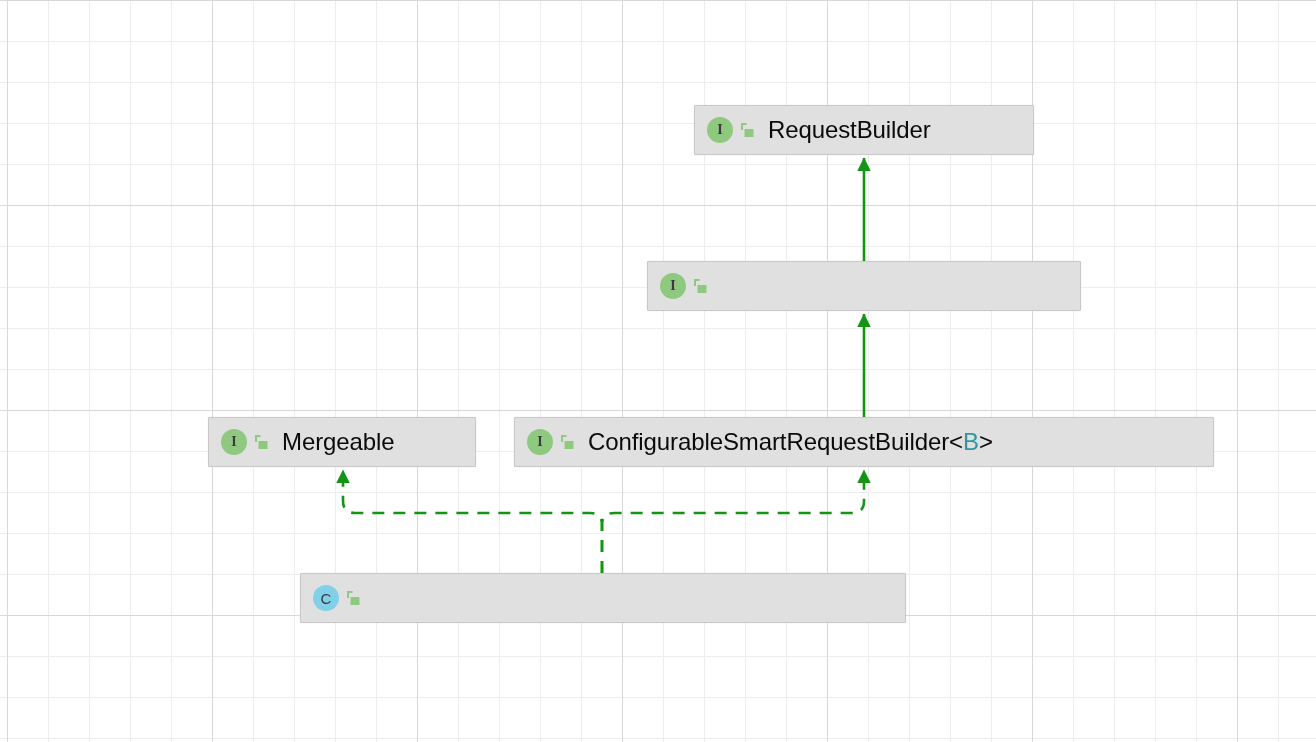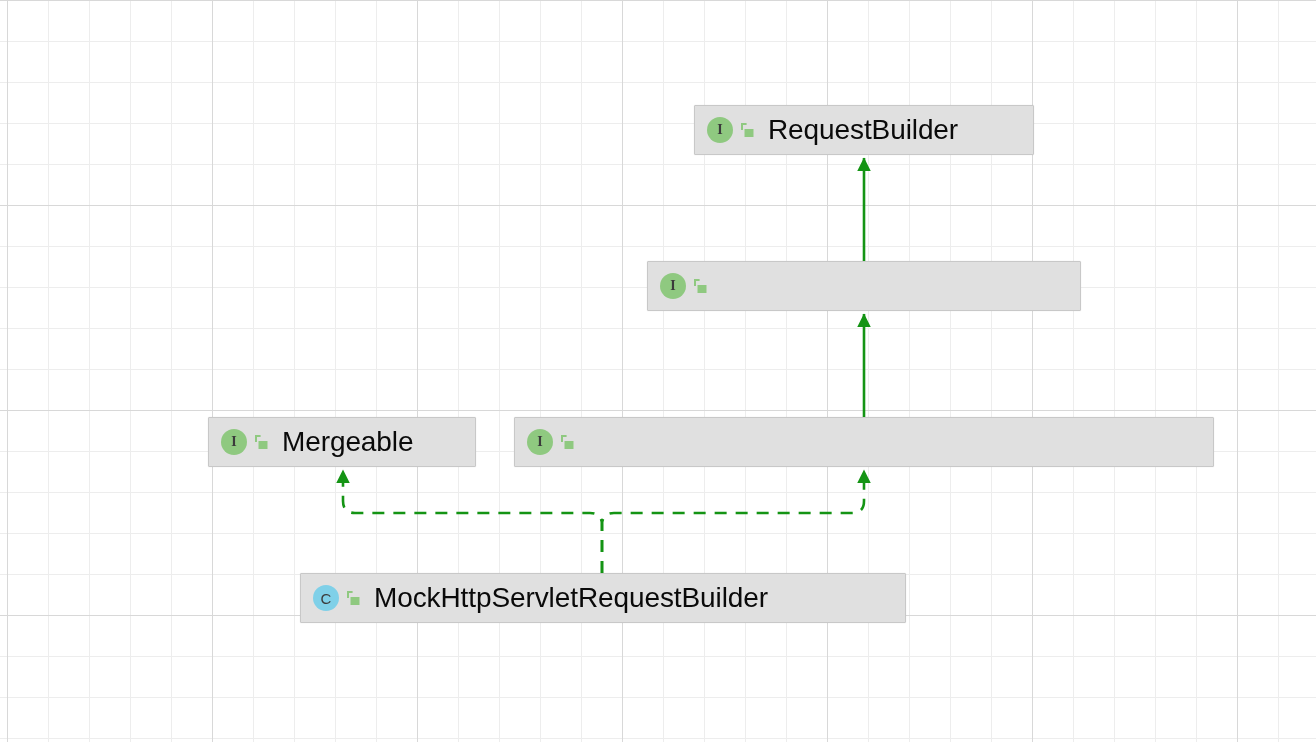--- a/index.html
+++ b/index.html
@@ -80,21 +80,21 @@
     font-weight: 400;
   }
   .lock-icon {
     width: 18px;
     height: 18px;
     margin-left: 5px;
     flex: 0 0 auto;
     display: block;
   }
   .node-label {
-    font-size: 28px;
+    font-size: 24px;
     line-height: 1;
     color: #0a0a0a;
     letter-spacing: -0.1px;
   }
   .generic-param {
     color: #2c99a3;
   }
   .generic-bracket {
     color: #0a0a0a;
   }
@@ -164,26 +164,26 @@
   </div>
 
   <div class="node" style="left:514px; top:417px; width:700px; height:50px;">
     <span class="node-icons">
       <span class="kind-badge kind-interface">I</span>
       <svg class="lock-icon" viewBox="0 0 18 18" xmlns="http://www.w3.org/2000/svg">
         <path d="M3 2 L3 9 L5 9 L5 4 L8.6 4 L8.6 2 Z" fill="#8fc980"></path>
         <rect x="6.5" y="8" width="9" height="8" fill="#8fc980"></rect>
       </svg>
     </span>
+    <span class="node-label"><span>ConfigurableSmartRequestBuilder</span><span class="generic-bracket">&lt;</span><span class="generic-param">B</span><span class="generic-bracket">&gt;</span></span>
   </div>
 
   <div class="node" style="left:300px; top:573px; width:606px; height:50px;">
     <span class="node-icons">
       <span class="kind-badge kind-class">C</span>
       <svg class="lock-icon" viewBox="0 0 18 18" xmlns="http://www.w3.org/2000/svg">
         <path d="M3 2 L3 9 L5 9 L5 4 L8.6 4 L8.6 2 Z" fill="#8fc980"></path>
         <rect x="6.5" y="8" width="9" height="8" fill="#8fc980"></rect>
       </svg>
     </span>
-    <span class="node-label">MockHttpServletRequestBuilder</span>
   </div>
 
 </div>
 
 </body></html>

